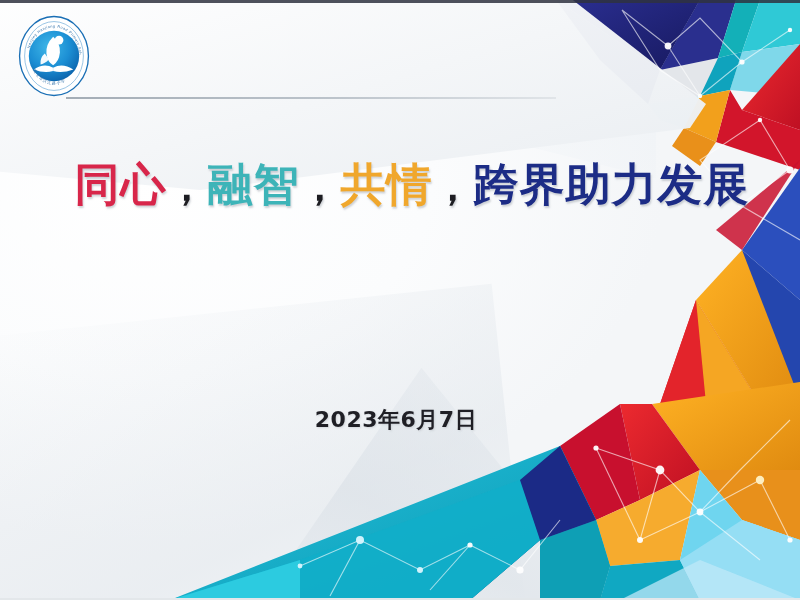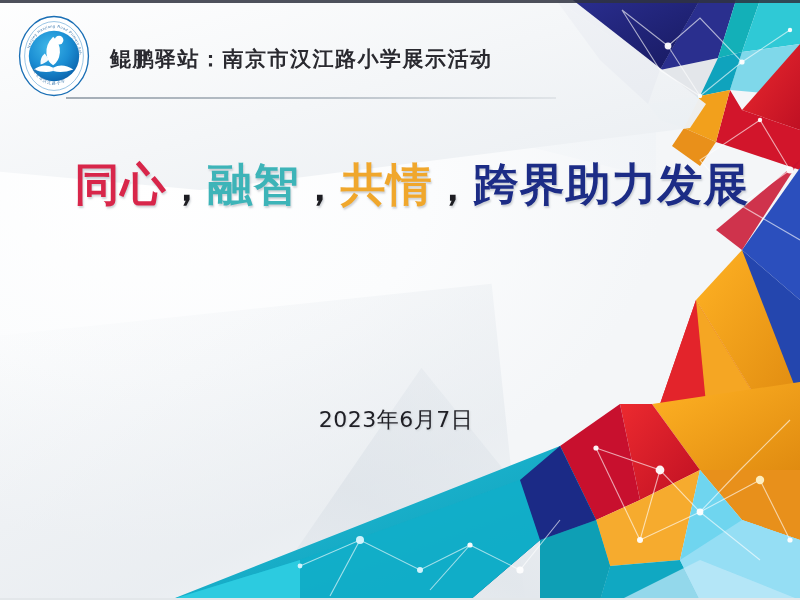--- a/index.html
+++ b/index.html
@@ -87,21 +87,21 @@
     margin-top:14px;
     font-family:"DejaVu Sans","Liberation Sans",sans-serif;
     font-size:31px;font-weight:700;color:#2b2b31;
     letter-spacing:.5px;white-space:nowrap;
     padding-left:40px;
     text-shadow:1px 1px 2px rgba(140,148,156,.35);
   }
   .date-line{
     position:absolute;left:0;right:0;top:405px;text-align:center;z-index:7;
     font-family:"DejaVu Sans","Liberation Sans",sans-serif;
-    font-size:22px;font-weight:400;color:#1f1f25;
+    font-size:22px;font-weight:700;color:#1f1f25;
     letter-spacing:.5px;
     padding-right:8px;
     text-shadow:1px 1px 2px rgba(150,155,162,.3);
   }
 </style>
 </head>
 <body>
 
 <div class="slide">
 
@@ -271,21 +271,20 @@
         <path id="arcBot" d="M22 52 A28 32 0 0 0 78 52" fill="none"></path>
         <text font-size="4.4" fill="#2f6fa8" font-family="Liberation Sans, sans-serif" letter-spacing="0.6">
           <textPath href="#arcTop" startOffset="9%">Nanjing Hanjiang Road Primary School</textPath>
         </text>
         <text font-size="4.8" fill="#2f6fa8" font-family="DejaVu Sans, sans-serif" letter-spacing="1.1">
           <textPath href="#arcBot" startOffset="16%">南京市汉江路小学</textPath>
         </text>
       </svg>
     </div>
 
-    <div class="header-text">鲲鹏驿站：南京市汉江路小学展示活动</div>
   </div>
   <div class="header-rule"></div>
 
   <div class="title-block">
     <div class="main-title" id="main-title"><span class="seg" style="color: rgb(216, 38, 74);">同心</span><span class="seg sep" style="color: rgb(29, 29, 34);">，</span><span class="seg" style="color: rgb(61, 180, 184);">融智</span><span class="seg sep" style="color: rgb(29, 29, 34);">，</span><span class="seg" style="color: rgb(240, 167, 44);">共情</span><span class="seg sep" style="color: rgb(29, 29, 34);">，</span><span class="seg" style="color: rgb(28, 44, 134);">跨界助力发展</span></div>
   </div>
 
   <div class="date-line">2023年6月7日</div>
 
   <div class="top-edge"></div>

